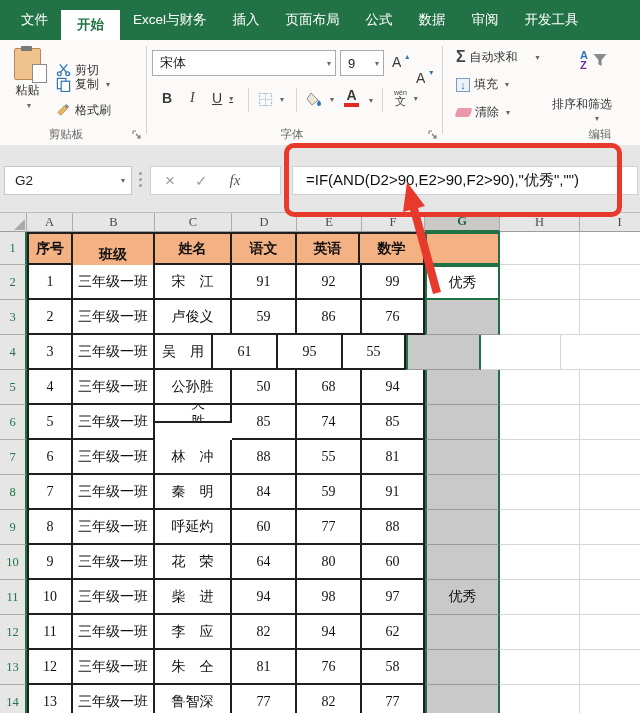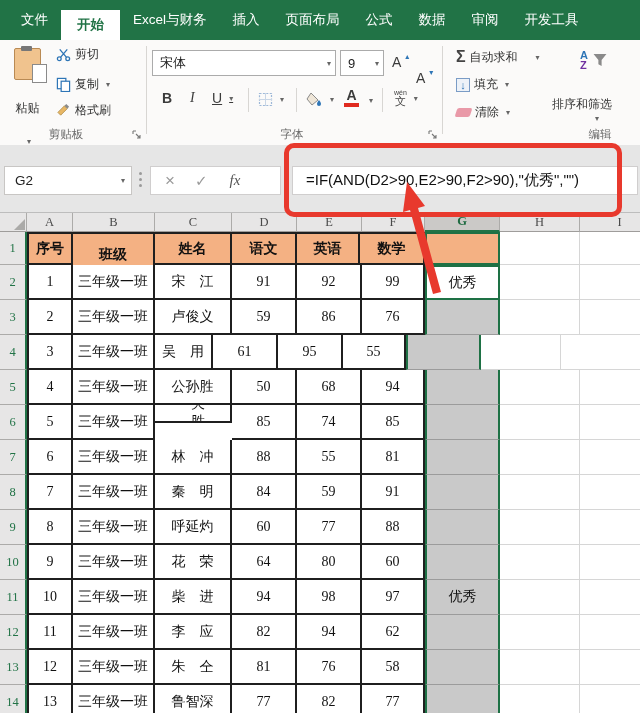--- a/index.html
+++ b/index.html
@@ -100,29 +100,29 @@
       <div class="tab">插入</div>
       <div class="tab">页面布局</div>
       <div class="tab">公式</div>
       <div class="tab">数据</div>
       <div class="tab">审阅</div>
       <div class="tab">开发工具</div>
     </div>
 
   <div class="ribbon">
 
-    <div class="ribbtn" style="left:14px;top:8px;flex-direction:column;gap:20px;">
+    <div class="ribbtn" style="left:14px;top:8px;flex-direction:column;gap:2px;">
       <span class="clipicon">
           <span class="clip"></span>
           <span class="page"></span>
         </span>
       <span>粘贴</span>
       <span class="dd">▾</span>
     </div>
-    <div class="ribbtn" style="left:56px;top:6px;align-items:flex-end;">
+    <div class="ribbtn" style="left:56px;top:22px;">
       <svg width="15" height="15" viewBox="0 0 16 16">
         <circle cx="3.5" cy="11.5" r="2" fill="none" stroke="#2E75B6" stroke-width="1.4"></circle>
         <circle cx="12.5" cy="11.5" r="2" fill="none" stroke="#2E75B6" stroke-width="1.4"></circle>
         <path d="M4.8 10 12 1.5M11.2 10 4 1.5" stroke="#2E75B6" stroke-width="1.4" fill="none"></path>
       </svg>
       <span>剪切</span>
     </div>
     <div class="ribbtn" style="left:56px;top:36px;">
       <svg width="15" height="15" viewBox="0 0 16 16">
         <rect x="1.5" y="1.5" width="9" height="11" fill="#fff" stroke="#2E75B6" stroke-width="1.3"></rect>

